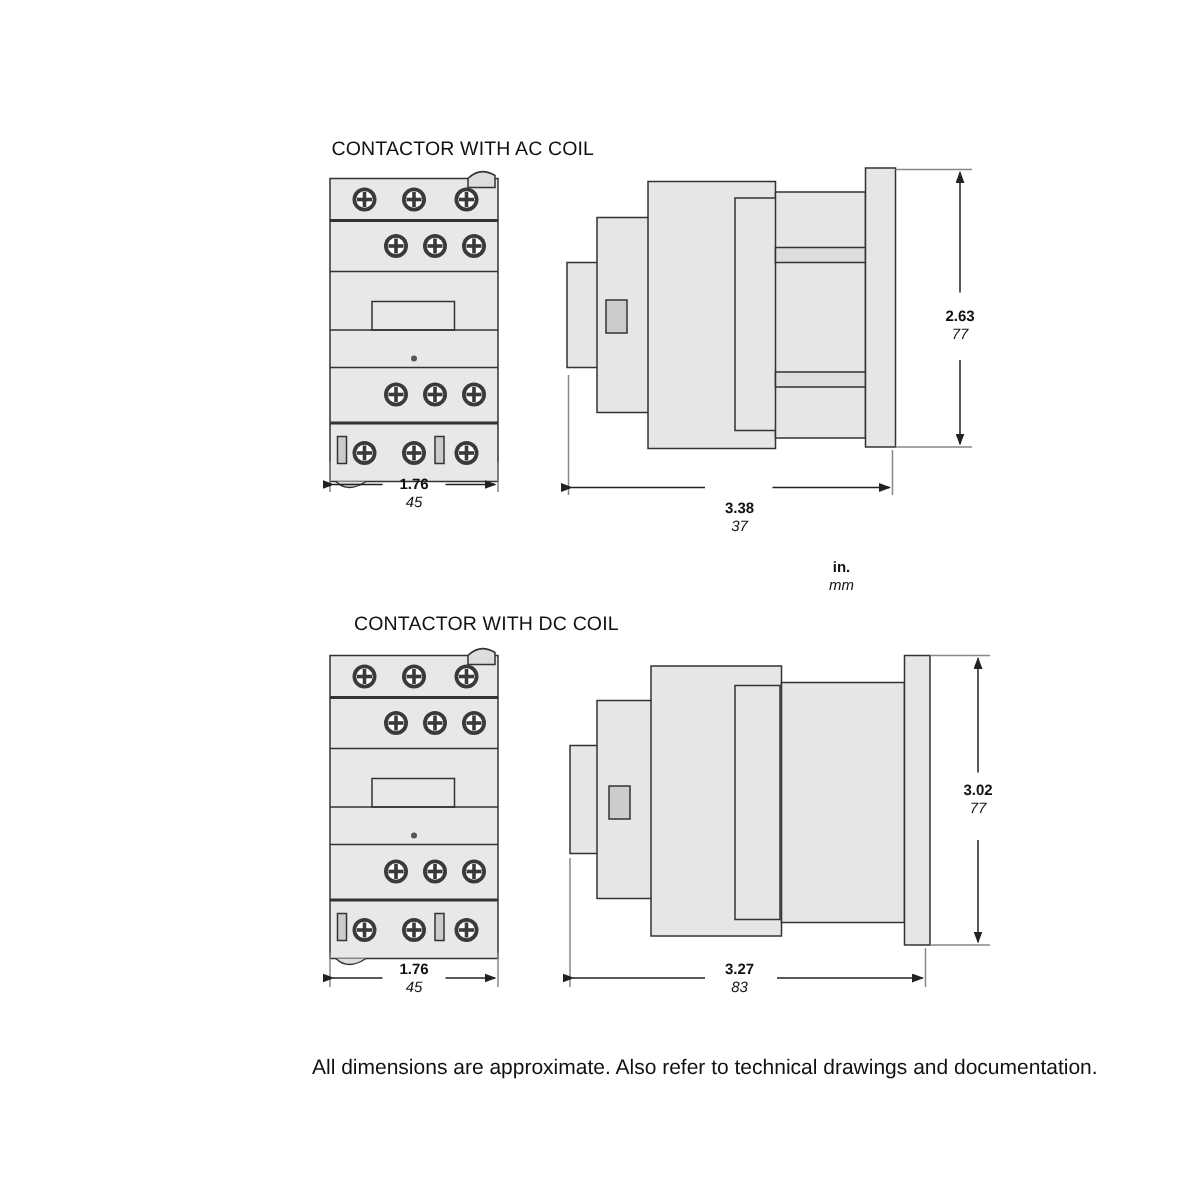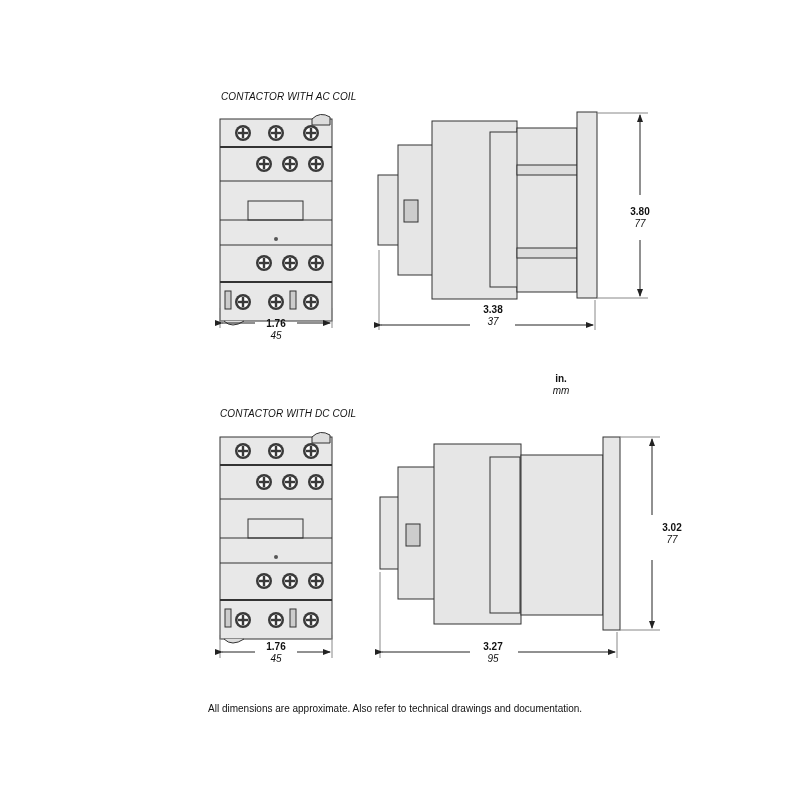--- a/index.html
+++ b/index.html
@@ -1,28 +1,28 @@
 <!DOCTYPE html>
 <html><head>
 <meta charset="utf-8">
 <style>
   html, body { margin:0; padding:0; background:#ffffff; }
   body { width:800px; height:800px; position:relative; overflow:hidden; font-family:"Liberation Sans", sans-serif; color:#111; }
-  .title { position:absolute; font-size:10px; letter-spacing:0.1px; color:#111;font-style:italic; }
+  .title { position:absolute; font-size:13px; letter-spacing:0.1px; color:#111; }
   .dim { position:absolute; text-align:center; font-size:10px; line-height:12px; }
   .dim .in { font-weight:bold; display:block; }
   .dim .mm { font-style:italic; display:block; }
-  .note { position:absolute; font-size:10px; color:#111; }
+  .note { position:absolute; font-size:14px; color:#111; }
   svg { position:absolute; left:0; top:0; }
 </style>
 </head>
 <body>
 
 <div class="title" style="left:221px;top:91px;">CONTACTOR WITH AC COIL</div>
-<div class="title" style="left:220px;top:408px;">CONTACTOR WITH DC COIL</div>
+<div class="title" style="left:236px;top:408px;">CONTACTOR WITH DC COIL</div>
 
 <svg width="800" height="800">
   <defs>
     <g id="screw">
       <circle r="8" fill="#3a3a3a"></circle>
       <circle r="5.5" fill="#ffffff"></circle>
       <rect x="-5" y="-1.2" width="10" height="2.4" fill="#3a3a3a"></rect>
       <rect x="-1.2" y="-5" width="2.4" height="10" fill="#3a3a3a"></rect>
     </g>
     <marker id="arr" markerWidth="8" markerHeight="6" refX="7" refY="3" orient="auto">
@@ -122,40 +122,40 @@
       <line x1="620" y1="630" x2="660" y2="630"></line>
     <line x1="652" y1="515" x2="652" y2="439" stroke="#222" marker-end="url(#arr)"></line>
     <line x1="652" y1="560" x2="652" y2="628" stroke="#222" marker-end="url(#arr)"></line>
   </g>
 </svg>
 
 <div class="dim" style="left:256px;top:318px;width:40px;">
   <span class="in">1.76</span>
   <span class="mm">45</span>
 </div>
-<div class="dim" style="left:472px;top:304px;width:42px;">
+<div class="dim" style="left:472px;top:334px;width:42px;">
   <span class="in">3.38</span>
   <span class="mm">37</span>
 </div>
 <div class="dim" style="left:620px;top:206px;width:40px;">
-  <span class="in">3.80</span>
+  <span class="in">2.63</span>
   <span class="mm">77</span>
 </div>
 
 <div class="dim" style="left:541px;top:373px;width:40px;">
   <span class="in">in.</span>
   <span class="mm">mm</span>
 </div>
 
 <div class="dim" style="left:256px;top:641px;width:40px;">
   <span class="in">1.76</span>
   <span class="mm">45</span>
 </div>
 <div class="dim" style="left:472px;top:641px;width:42px;">
   <span class="in">3.27</span>
-  <span class="mm">95</span>
+  <span class="mm">83</span>
 </div>
-<div class="dim" style="left:652px;top:522px;width:40px;text-align:center;">
+<div class="dim" style="left:632px;top:522px;width:40px;text-align:center;">
   <span class="in">3.02</span>
   <span class="mm">77</span>
 </div>
 
 <div class="note" style="left:208px;top:703px;">All dimensions are approximate.  Also refer to technical drawings and documentation.</div>
 
 </body></html>

